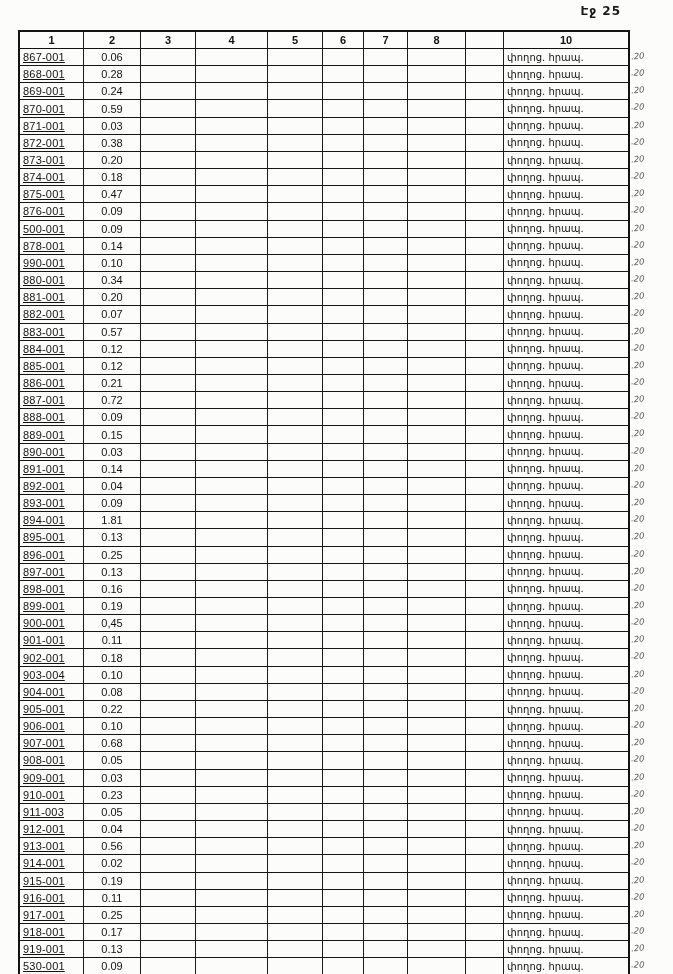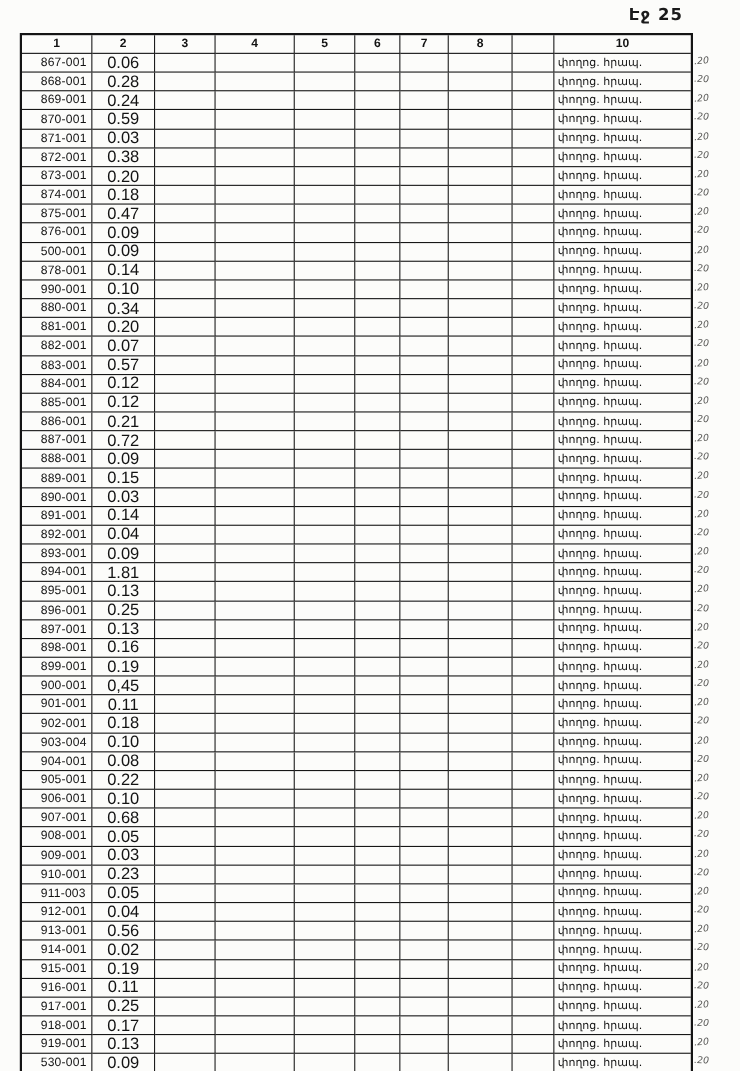--- a/index.html
+++ b/index.html
@@ -11,21 +11,21 @@
     background: #fcfcfa;
     overflow: hidden;
     font-family: "Liberation Sans", sans-serif;
     color: #131313;
   }
   .page-header {
     position: absolute;
     top: 4px;
     right: 52px;
     font-family: "DejaVu Sans", sans-serif;
-    font-size: 15px;
+    font-size: 12px;
     font-weight: bold;
     letter-spacing: 1px;
     color: #1a1a1a;
   }
   .scan-table {
     position: absolute;
     left: 18px;
     top: 30px;
     display: grid;
     grid-template-columns: 64px 57px 55px 72px 55px 41px 44px 58px 38px 124px;
@@ -44,26 +44,27 @@
   }
   .cell:nth-child(10n) { border-right: none; }
   .hcell {
     justify-content: center;
     font-size: 11px;
     font-weight: bold;
     border-bottom: 1.5px solid #111;
   }
   .id-cell {
     font-size: 11px;
-    padding-left: 17px;
+    padding-left: 3px;
     letter-spacing: 0.2px;
+    text-decoration: underline;
   }
   .val-cell {
     justify-content: center;
-    font-size: 15px;
+    font-size: 11px;
   }
   .arm-cell {
     font-family: "DejaVu Sans", sans-serif;
     font-size: 10px;
     padding-left: 3px;
     color: #121212;
   }
   .margin-col {
     position: absolute;
     left: 631px;

